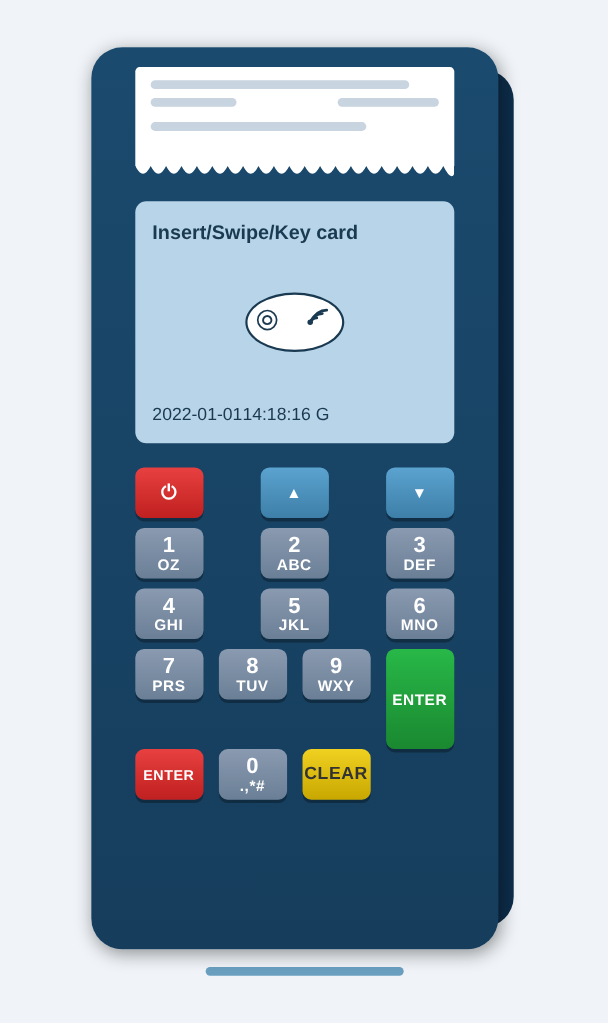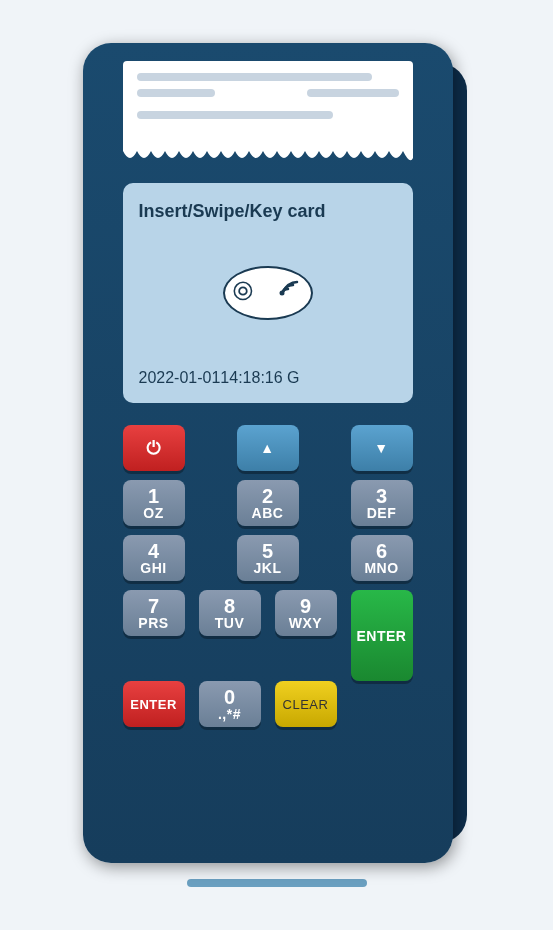--- a/index.html
+++ b/index.html
@@ -322,21 +322,21 @@
         </button>
         <button class="key key-lg key-green" style="height:91px; align-self: flex-start; position: relative; z-index:2;">ENTER</button>
       </div>
 
       <div class="key-row" style="margin-top:-9px;">
         <button class="key key-lg key-red" style="font-size:13px; font-weight:800;">ENTER</button>
         <button class="key key-sm key-gray">
           <span class="key-main">0</span>
           <span class="key-sub">.,*#</span>
         </button>
-        <button class="key key-lg key-yellow" style="font-size:13px; font-weight:400;">CLEAR</button>
+        <button class="key key-lg key-yellow" style="font-size:16px; font-weight:700;">CLEAR</button>
 
         <div style="width:62px;"></div>
       </div>
 
     </div>
 
   </div>
 
 </div>
 

